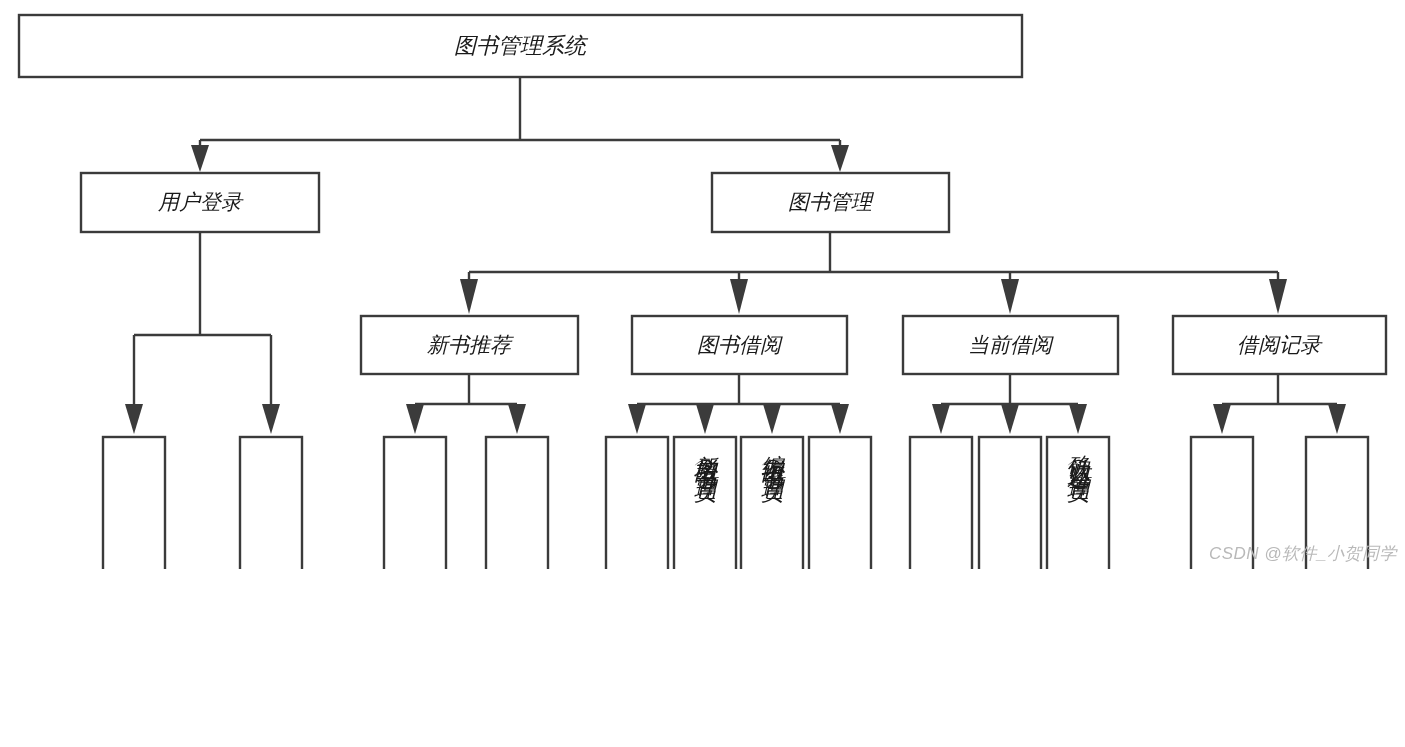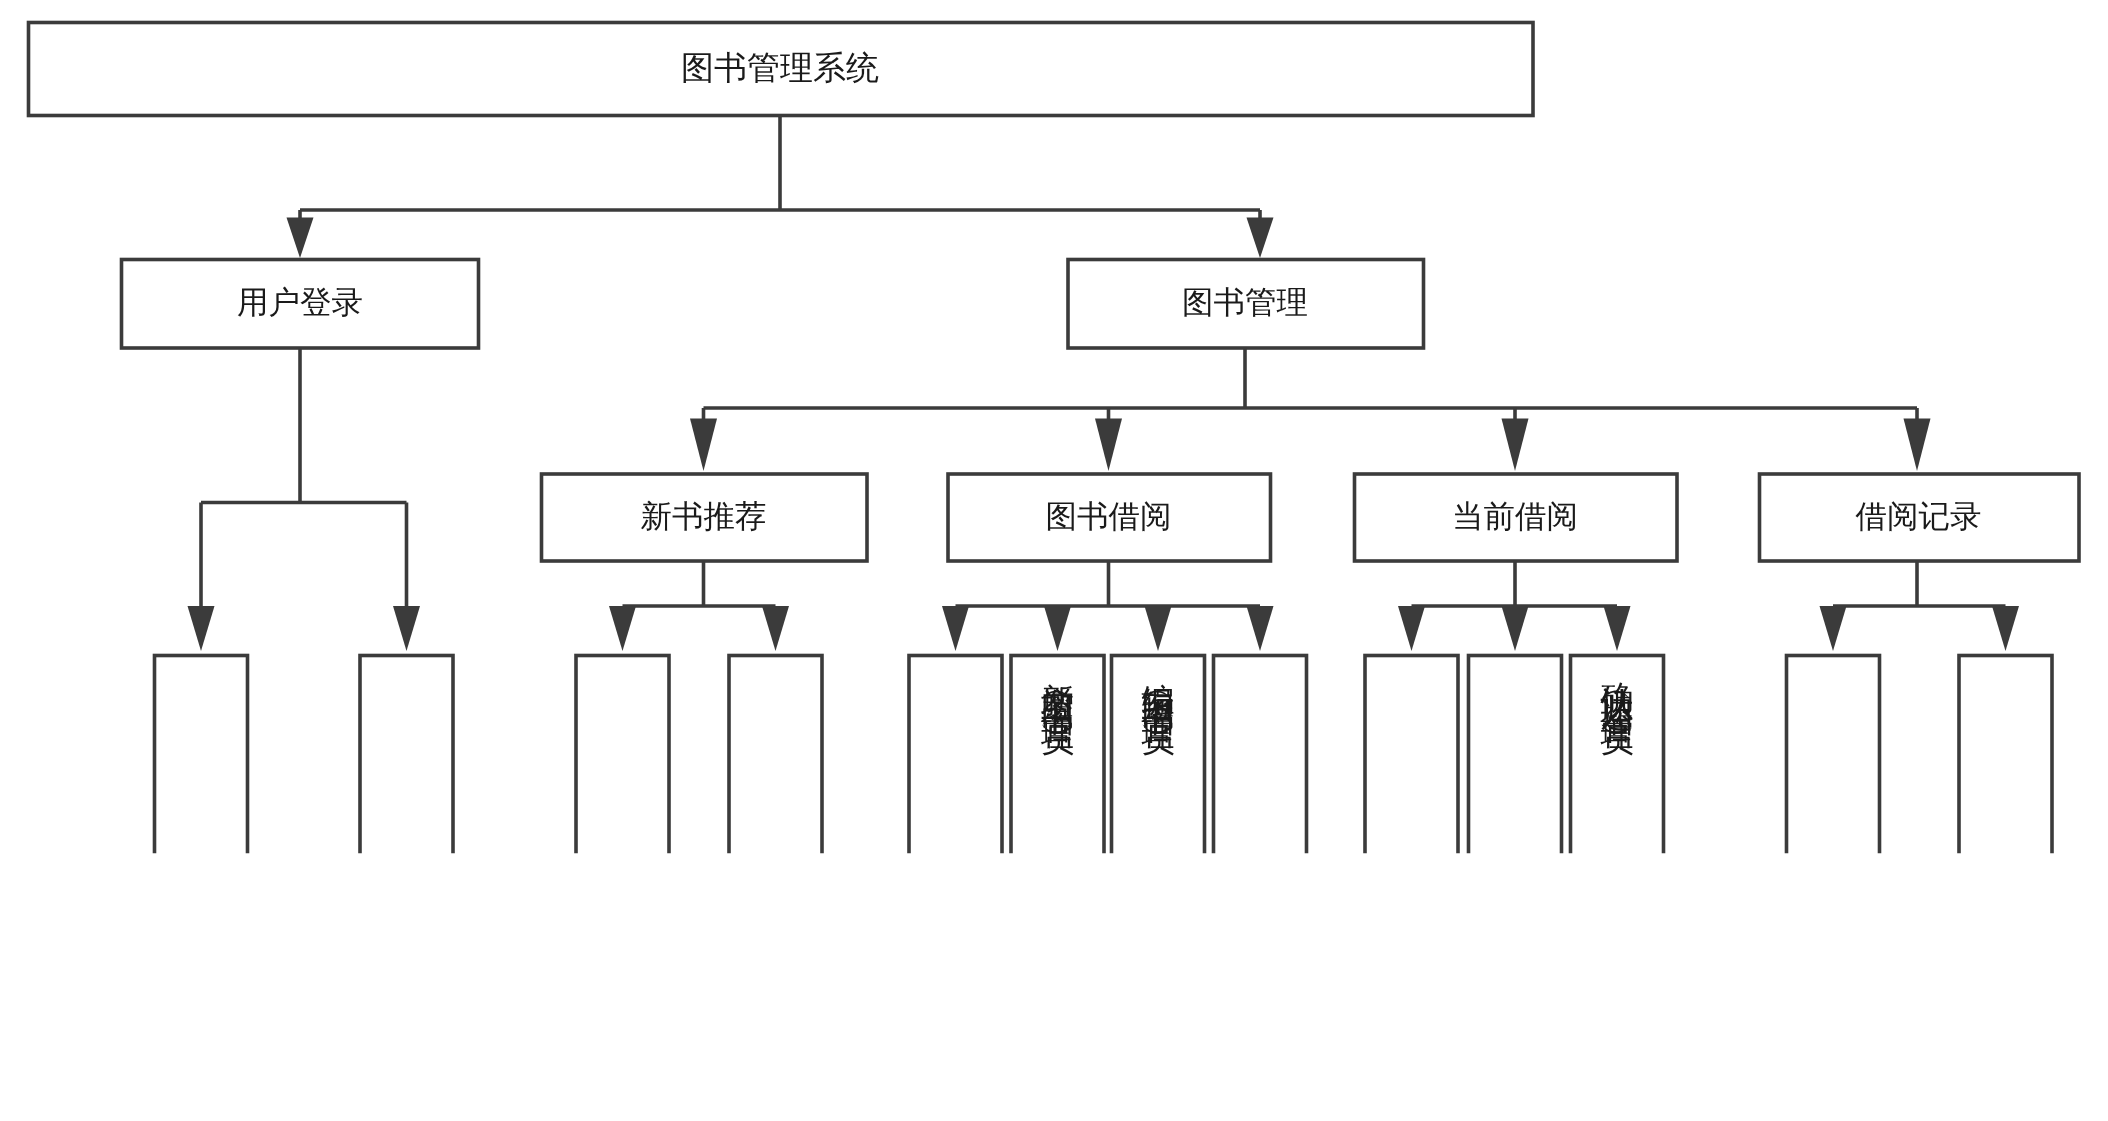--- a/index.html
+++ b/index.html
@@ -10,20 +10,21 @@
   }
   body {
     font-family: "Liberation Sans", "DejaVu Sans", sans-serif;
   }
   #diagram-root {
     position: relative;
     width: 1405px;
     height: 569px;
     background: #ffffff;
     overflow: hidden;
+    font-style: italic;
   }
   svg.diagram-canvas {
     position: absolute;
     left: 0;
     top: 0;
     width: 1405px;
     height: 747px;
     display: block;
   }
   .node-box {
@@ -224,14 +225,15 @@
     <span class="leaf-label">确认归还（管理员）</span>
   </div>
 
   <div class="leaf-label-wrap" style="left:1191px; top:437px; width:62px; height:298px;">
     <span class="leaf-label">新增借阅记录</span>
   </div>
   <div class="leaf-label-wrap" style="left:1306px; top:437px; width:62px; height:298px;">
     <span class="leaf-label">查询借阅记录</span>
   </div>
 
+  <div class="watermark">CSDN @软件_小贺同学</div>
 
 </div>
 
 </body></html>

